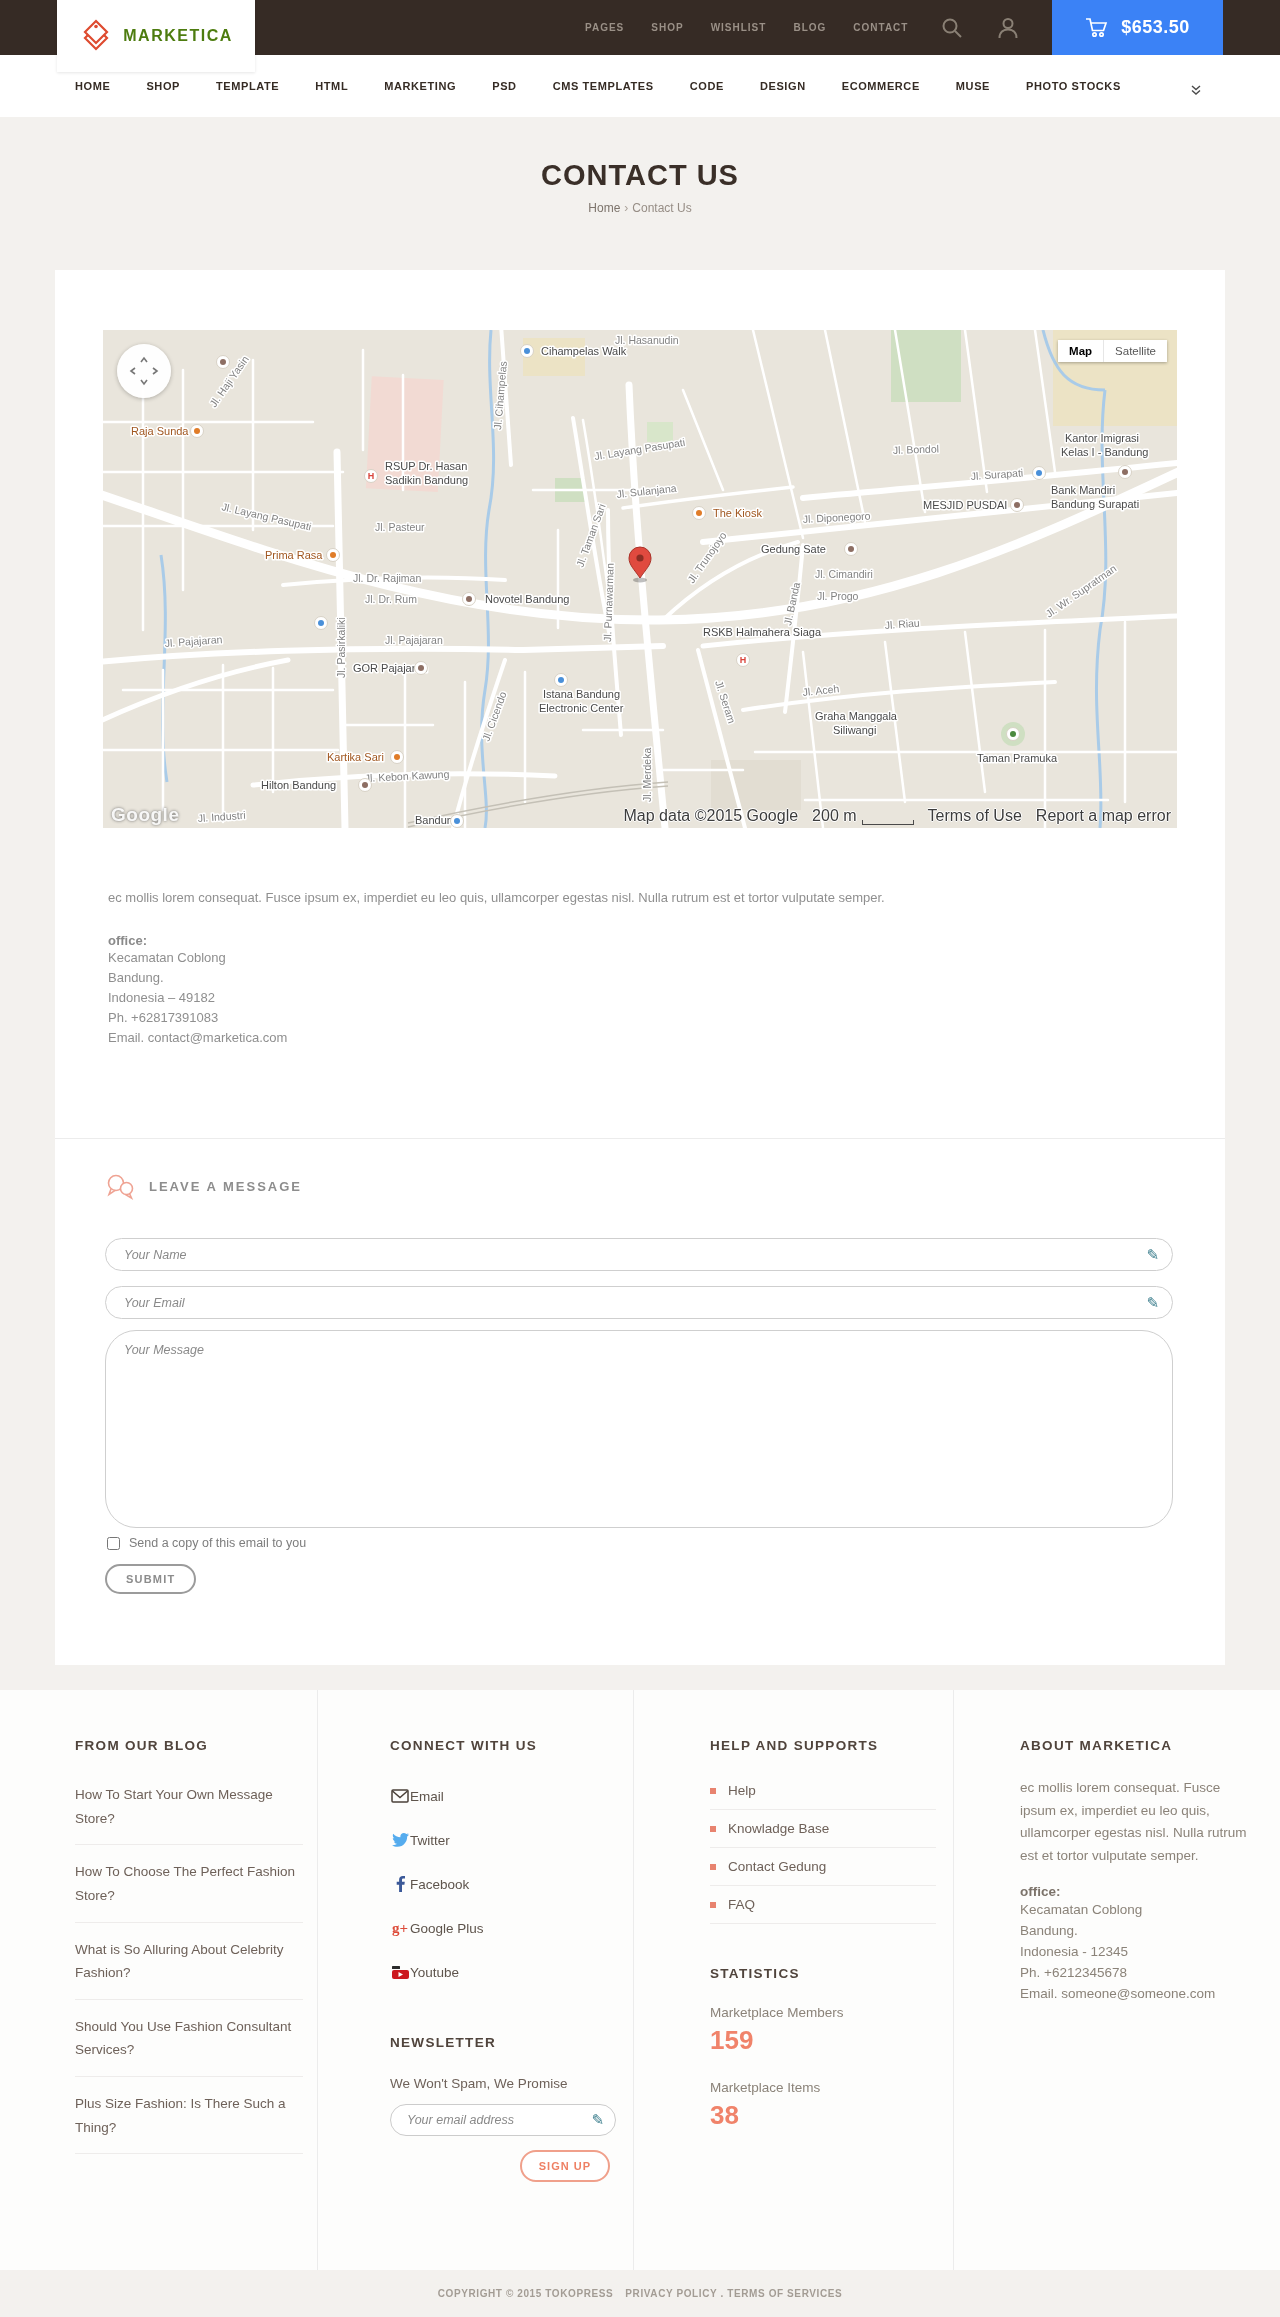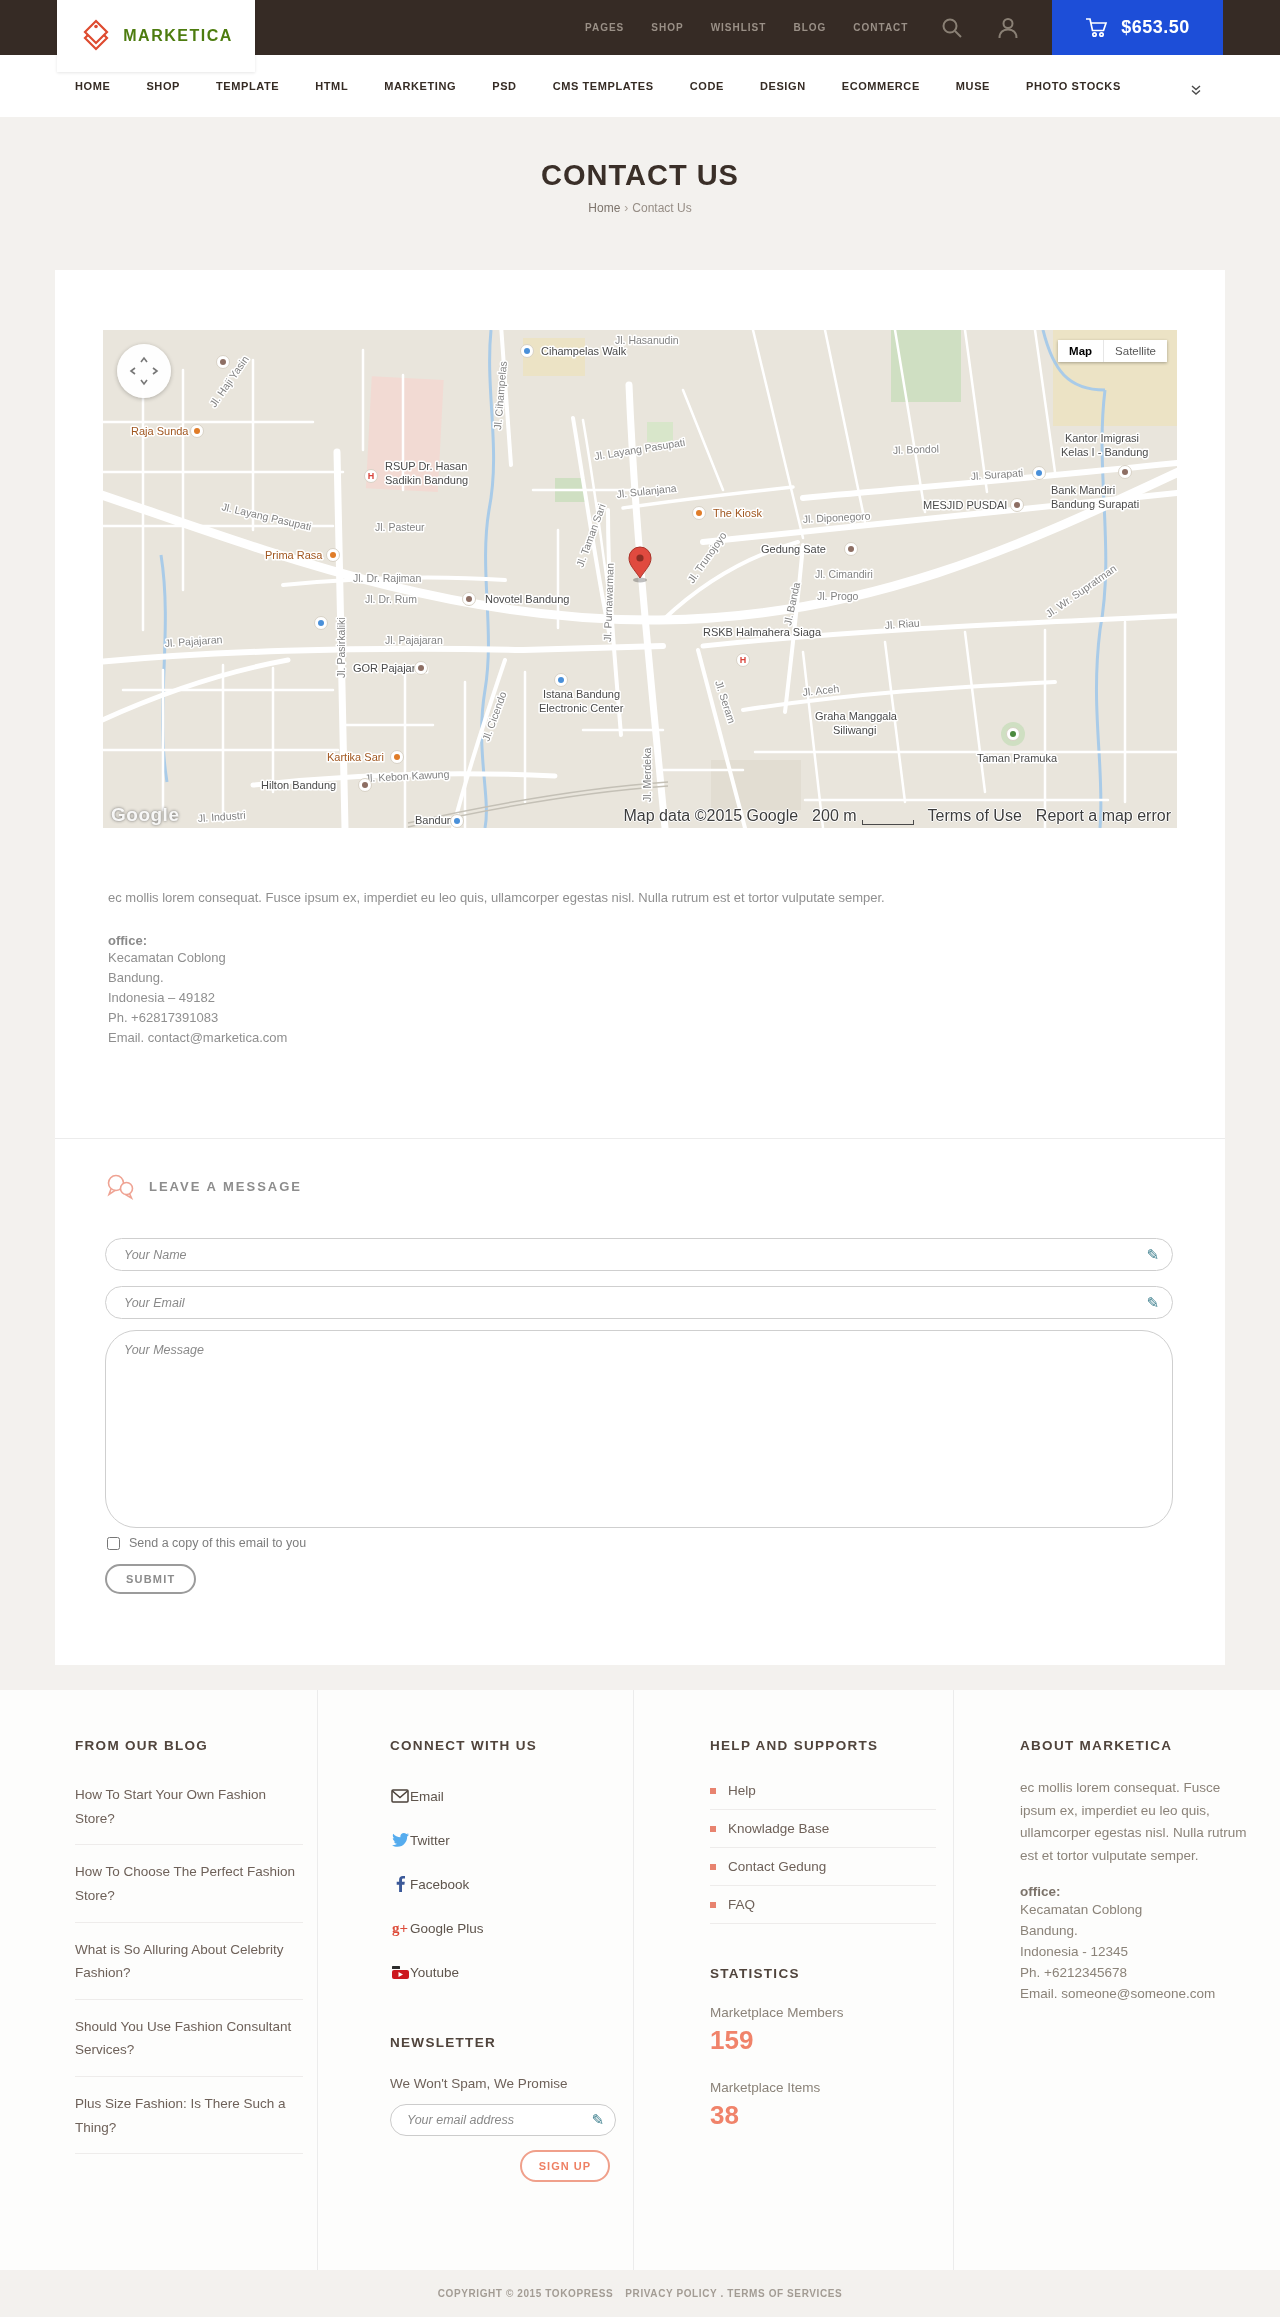--- a/index.html
+++ b/index.html
@@ -12,21 +12,21 @@
   .topbar { position:absolute; left:0; top:0; width:1280px; height:55px; background:#362b25; }
   .logo-box { position:absolute; left:57px; top:0; width:198px; height:72px; background:#fff;
               display:flex; align-items:center; justify-content:center; gap:10px; z-index:5;
               box-shadow:0 1px 3px rgba(0,0,0,.10); cursor:pointer; }
   .logo-box .brand { font-size:16px; font-weight:bold; letter-spacing:1.5px; color:#4d7c0f; }
   .topmenu { position:absolute; left:585px; top:0; height:55px; display:flex; align-items:center; gap:27px; }
   .topmenu a { font-size:10px; font-weight:bold; letter-spacing:1px; color:#9a9087; }
   .tb-icon { position:absolute; top:0; height:55px; display:flex; align-items:center; cursor:pointer; }
   .tb-icon.search { left:941px; }
   .tb-icon.account { left:998px; }
-  .cart { position:absolute; left:1052px; top:0; width:171px; height:55px; background:#1d4ed8;
+  .cart { position:absolute; left:1052px; top:0; width:171px; height:55px; background:#3b82f6;
           display:flex; align-items:center; justify-content:center; gap:12px; cursor:pointer; }
   .cart .total { color:#fff; font-size:18px; font-weight:bold; letter-spacing:.5px; }
 
   
   .mainnav { position:absolute; left:0; top:55px; width:1280px; height:62px; background:#fff;
              display:flex; align-items:center; gap:36px; padding-left:75px; }
   .mainnav a { font-size:11px; font-weight:bold; letter-spacing:.6px; color:#352b24; }
   .nav-more { position:absolute; right:78px; top:26px; cursor:pointer; }
 
   
@@ -477,21 +477,21 @@
   </section>
 
   <footer class="footer">
     <div class="vdiv" style="left:317px"></div>
     <div class="vdiv" style="left:633px"></div>
     <div class="vdiv" style="left:953px"></div>
 
     <div class="fcol fcol1">
       <h3>FROM OUR BLOG</h3>
       <div class="blog-list">
-        <a>How To Start Your Own Fashion Store?</a>
+        <a>How To Start Your Own Message Store?</a>
         <a>How To Choose The Perfect Fashion Store?</a>
         <a>What is So Alluring About Celebrity Fashion?</a>
         <a>Should You Use Fashion Consultant Services?</a>
         <a>Plus Size Fashion: Is There Such a Thing?</a>
       </div>
     </div>
 
     <div class="fcol fcol2">
       <h3>CONNECT WITH US</h3>
       <div class="soc-list">

